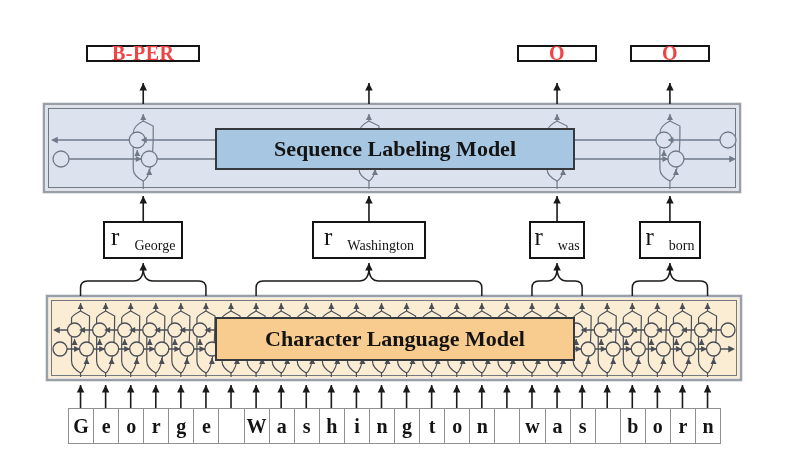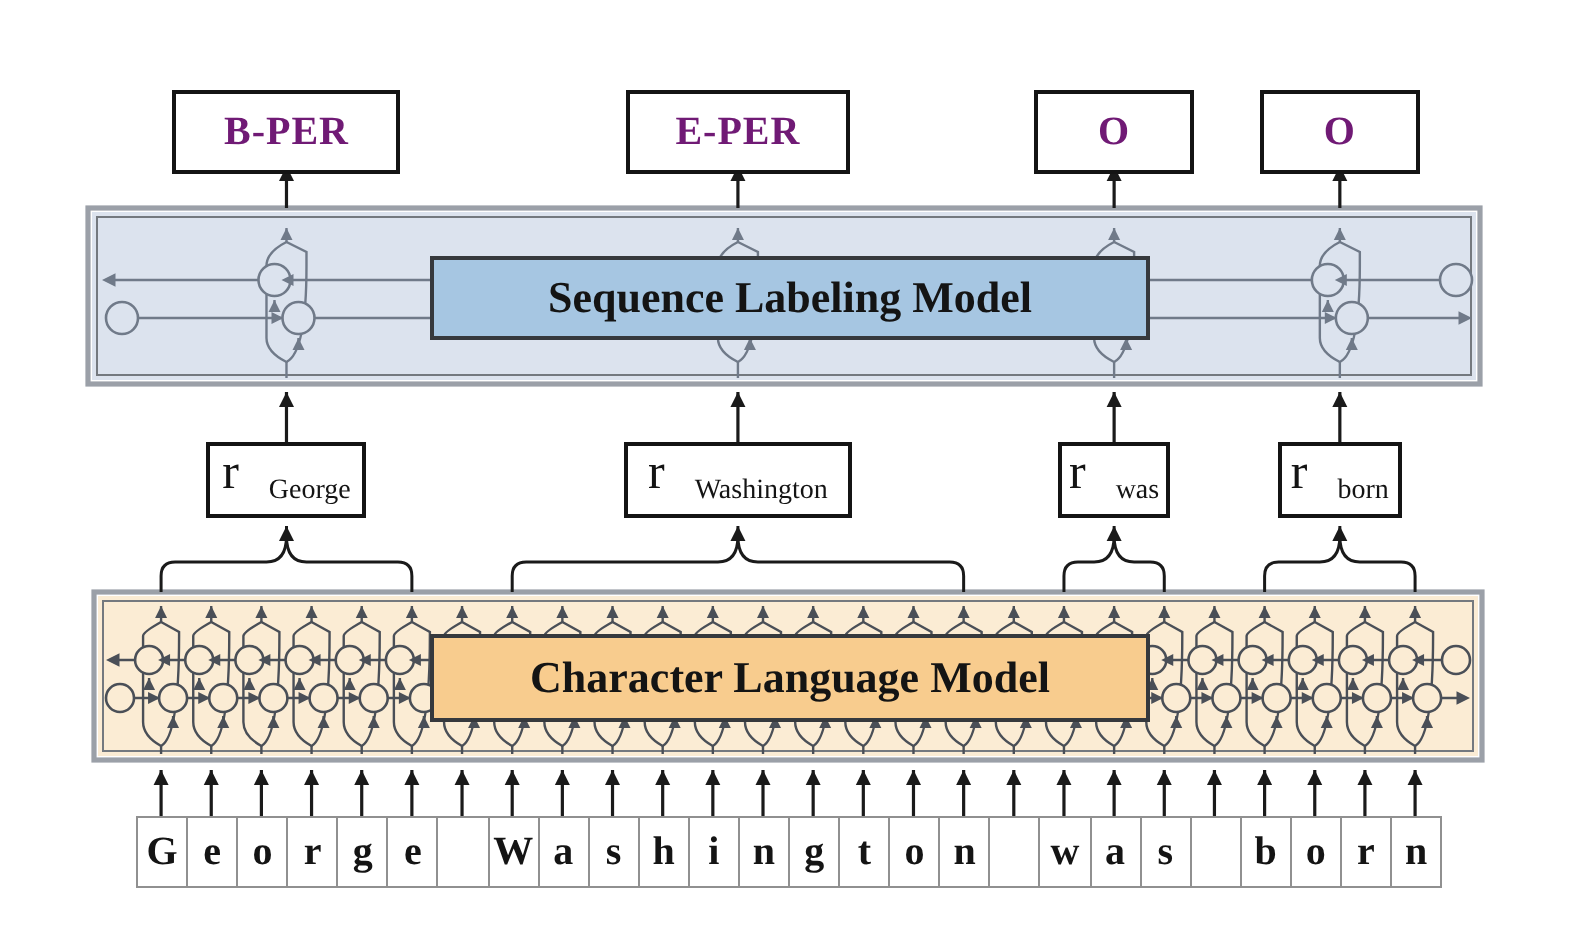--- a/index.html
+++ b/index.html
@@ -2,23 +2,23 @@
 <html><head>
 <meta charset="utf-8">
 <style>
   html,body{margin:0;padding:0;background:#fff;}
   #stage{
     position:relative;width:790px;height:467px;background:#ffffff;overflow:hidden;
     font-family:"Liberation Serif", serif;
   }
   #connector-layer{position:absolute;left:0;top:0;z-index:1;}
   .tag-box{
-    position:absolute;top:45px;height:42px;box-sizing:border-box;z-index:3;
+    position:absolute;top:45px;height:17px;box-sizing:border-box;z-index:3;
     background:#fff;border:2px solid #141414;display:flex;align-items:center;justify-content:center;
-    font-weight:bold;font-size:20px;color:#701a75;letter-spacing:0.5px;
+    font-weight:bold;font-size:20px;color:#ef4444;letter-spacing:0.5px;
   }
   .model-box{
     position:absolute;left:215px;width:360px;box-sizing:border-box;z-index:2;
     border:2px solid #36393d;display:flex;align-items:center;justify-content:center;
     font-weight:bold;font-size:22px;color:#141414;
   }
   #seq-box{top:128px;height:42px;background:#a6c6e2;}
   #clm-box{top:317px;height:44px;background:#f8cc8e;}
   .r-box{
     position:absolute;top:221px;height:38px;box-sizing:border-box;z-index:3;
@@ -497,21 +497,20 @@
       <line x1="657.3799999999999" y1="408" x2="657.3799999999999" y2="385" stroke="#1a1a1a" stroke-width="1.6"></line>
       <polygon points="657.3799999999999,385 653.6299999999999,392.5 661.1299999999999,392.5" fill="#1a1a1a"></polygon>
       <line x1="682.4599999999999" y1="408" x2="682.4599999999999" y2="385" stroke="#1a1a1a" stroke-width="1.6"></line>
       <polygon points="682.4599999999999,385 678.7099999999999,392.5 686.2099999999999,392.5" fill="#1a1a1a"></polygon>
       <line x1="707.54" y1="408" x2="707.54" y2="385" stroke="#1a1a1a" stroke-width="1.6"></line>
       <polygon points="707.54,385 703.79,392.5 711.29,392.5" fill="#1a1a1a"></polygon>
     </svg>
   <div class="model-box" id="clm-box">Character Language Model</div>
   <div class="model-box" id="seq-box">Sequence Labeling Model</div>
 <div class="tag-box" style="left: 86.24px; width: 114px;">B-PER</div>
-    <div class="tag-box" style="left: 312.96px; width: 112px;">E-PER</div>
     <div class="tag-box" style="left: 517.06px; width: 80px;">O</div>
     <div class="tag-box" style="left: 629.92px; width: 80px;">O</div>
     <div class="r-box" style="left: 103.24px; width: 80px;">
       <span class="rsym">r</span>
       <span class="rsub">George</span>
     </div>
     <div class="r-box" style="left: 311.96px; width: 114px;">
       <span class="rsym">r</span>
       <span class="rsub">Washington</span>
     </div>

